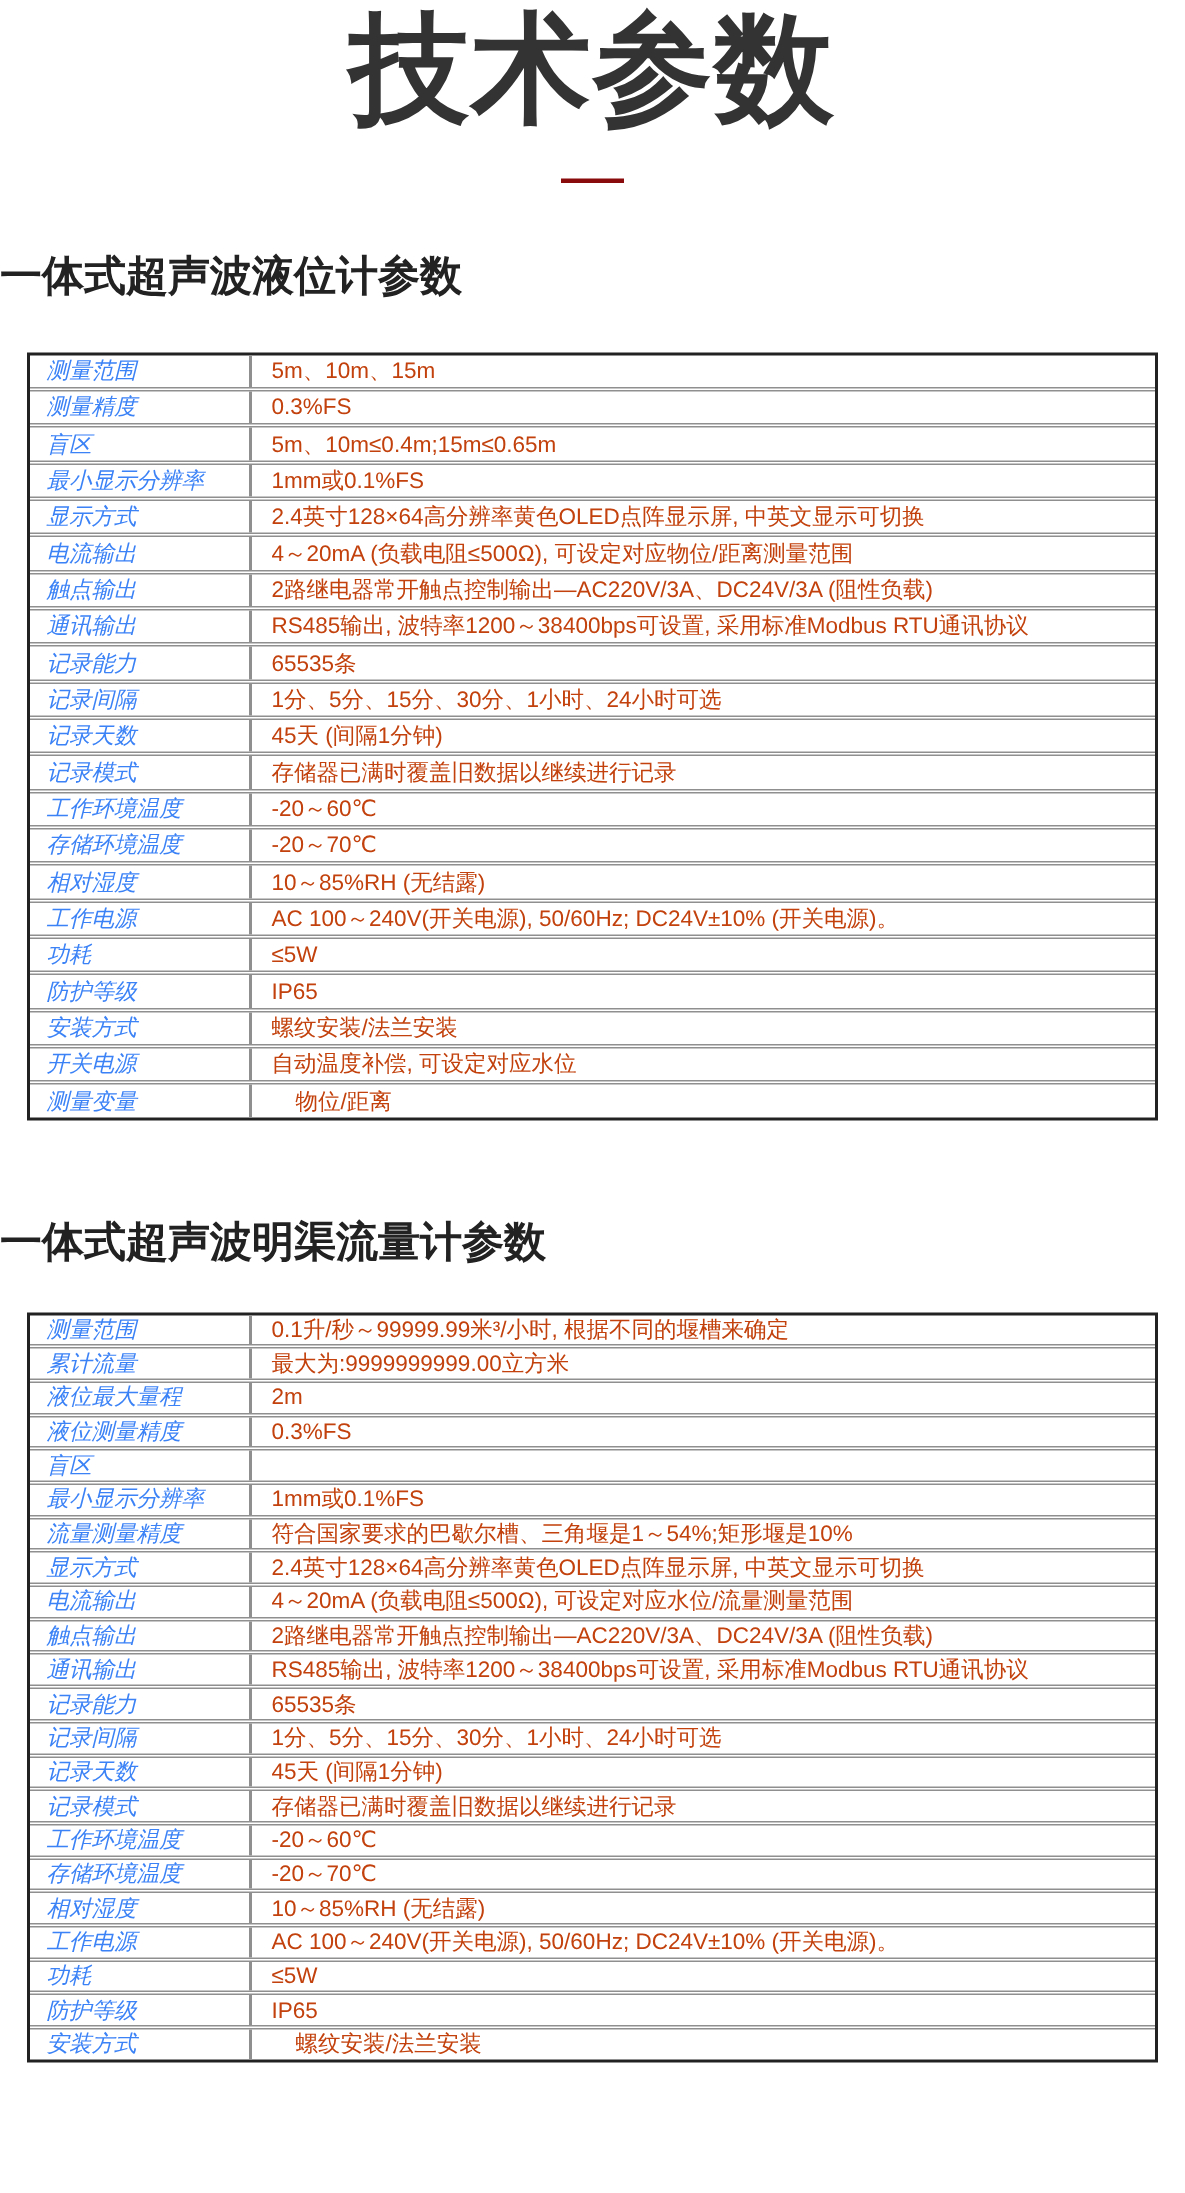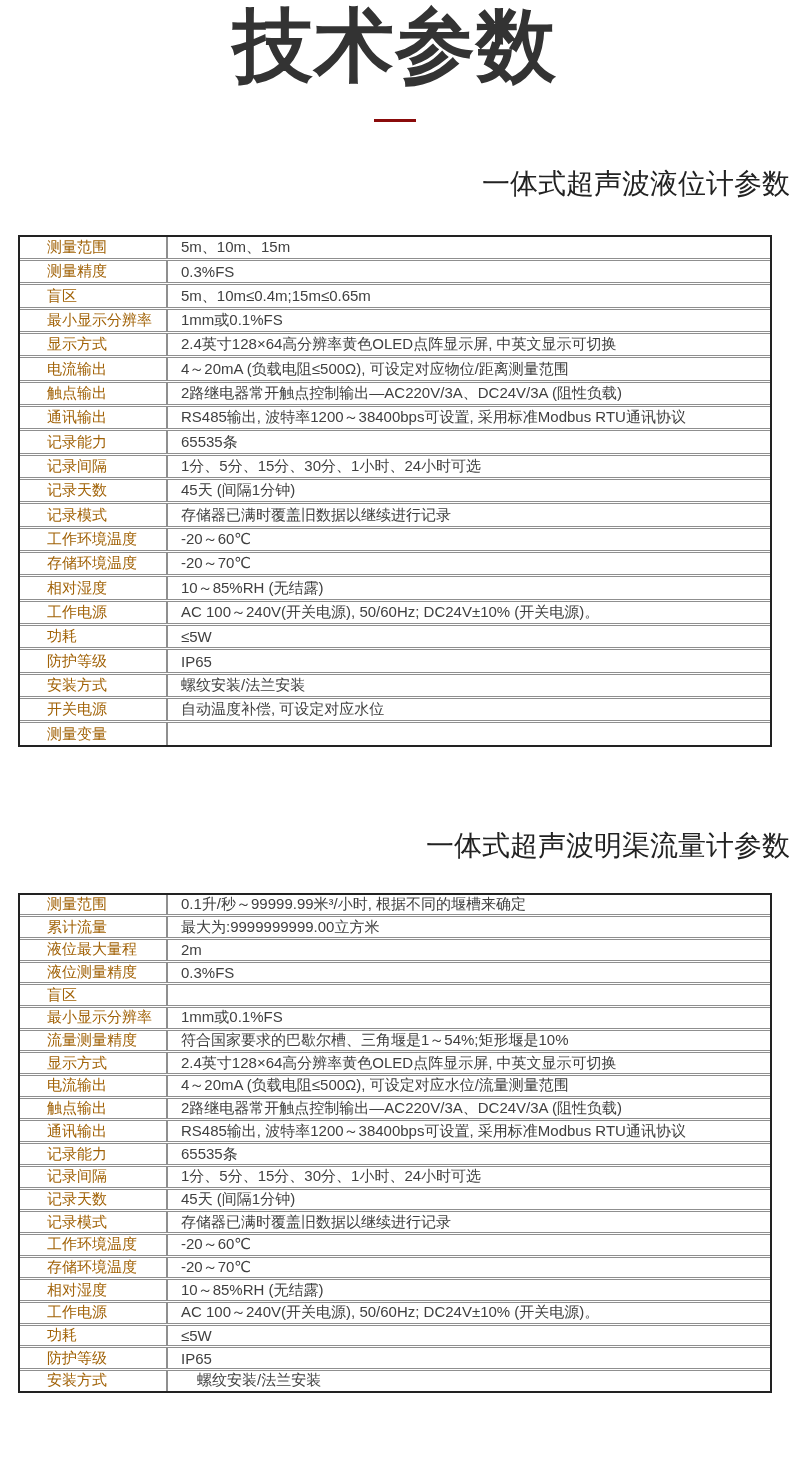--- a/index.html
+++ b/index.html
@@ -23,27 +23,27 @@
     letter-spacing: 1px;
     color: #333333;
   }
   .accent-divider {
     width: 42px;
     height: 3px;
     margin: 27px auto 0;
   }
   .section-title {
     margin: 47px 0 0;
-    text-align: right;
+    text-align: left;
     font-size: 28px;
     line-height: 1.1;
-    font-weight: 400;
+    font-weight: 700;
     color: #222222;
   }
-  .section-title.second { margin-top: 84px; }
+  .section-title.second { margin-top: 66px; }
   .spec-table {
     width: 754px;
     margin: 35px auto 0;
     border: 2px solid #222222;
     display: flex;
     flex-direction: column;
     box-sizing: border-box;
     background: #ffffff;
   }
   .spec-table.t1 { height: 512px; }
@@ -55,34 +55,35 @@
     align-items: stretch;
     border-bottom: 3px double #8f8f8f;
   }
   .spec-row:last-child { border-bottom: none; gap: 16px; }
   .spec-label {
     flex: 0 0 148px;
     box-sizing: border-box;
     border-right: 2px solid #8f8f8f;
     display: flex;
     align-items: center;
-    padding-left: 27px;
+    padding-left: 11px;
     font-size: 15px;
-    color: #a16207;
+    color: #3b82f6;
     white-space: nowrap;
     overflow: hidden;
+    font-style: italic;
   }
   .spec-value {
     flex: 1 1 auto;
     min-width: 0;
     display: flex;
     align-items: center;
     padding-left: 13px;
     font-size: 15px;
-    color: #404040;
+    color: #c2410c;
     white-space: nowrap;
     overflow: hidden;
   }
 </style>
 </head>
 <body>
 
 <div class="page">
 
   <h1 class="title">技术参数</h1>
@@ -167,20 +168,21 @@
         <div class="spec-row">
           <div class="spec-label">安装方式</div>
           <div class="spec-value">螺纹安装/法兰安装</div>
         </div>
         <div class="spec-row">
           <div class="spec-label">开关电源</div>
           <div class="spec-value">自动温度补偿, 可设定对应水位</div>
         </div>
         <div class="spec-row">
           <div class="spec-label">测量变量</div>
+          <div class="spec-value">物位/距离</div>
         </div>
       </div>
   </section>
 
   <section>
     <h2 class="section-title second">一体式超声波明渠流量计参数</h2>
     <div class="spec-table t2">
         <div class="spec-row">
           <div class="spec-label">测量范围</div>
           <div class="spec-value">0.1升/秒～99999.99米³/小时, 根据不同的堰槽来确定</div>

